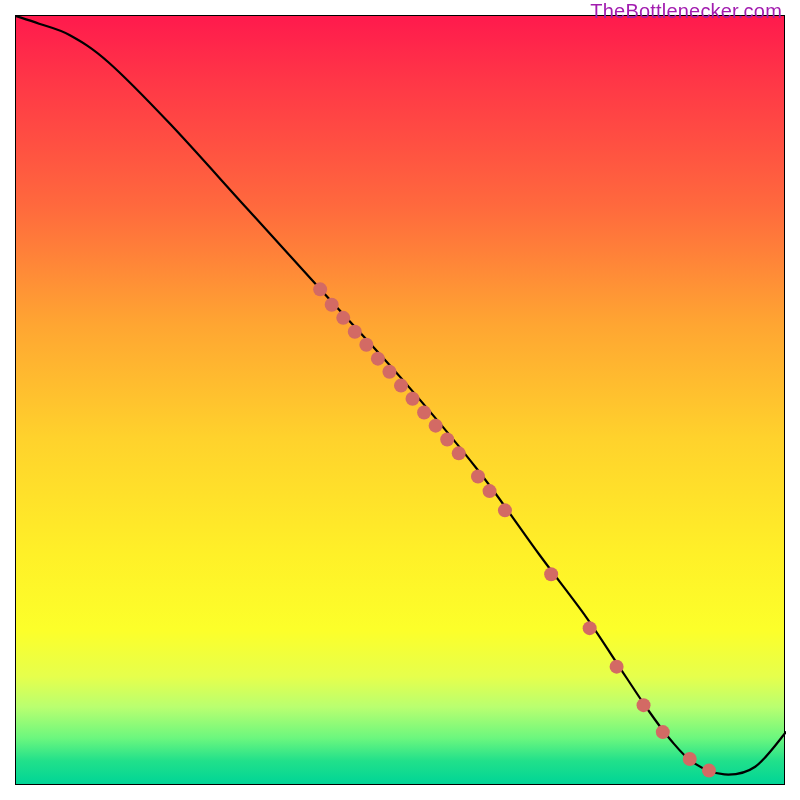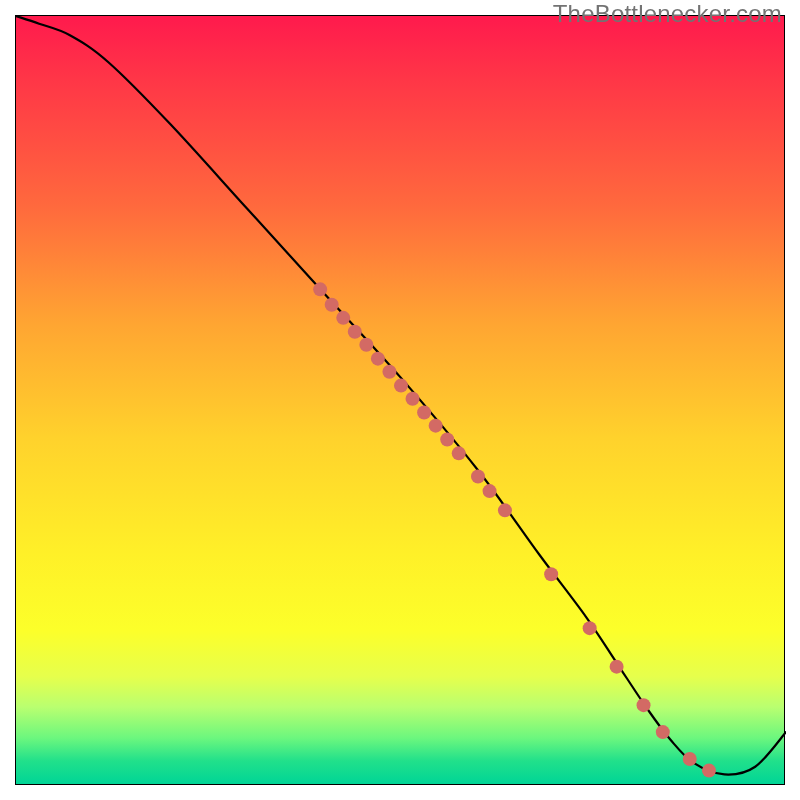--- a/index.html
+++ b/index.html
@@ -38,22 +38,22 @@
       #b9ff70 90%,
       #6cf77e 94%,
       #21e08b 97%,
       #00d596 100%
     );
   }
   .attribution {
     position: absolute;
     top: 0px;
     right: 18px;
-    font-size: 24px;
-    color: #737373;
+    font-size: 20px;
+    color: #a21caf;
     font-weight: 500;
     letter-spacing: 0.2px;
     z-index: 5;
   }
   svg.overlay {
     position: absolute;
     left: 0;
     top: 0;
     width: 770px;
     height: 770px;

